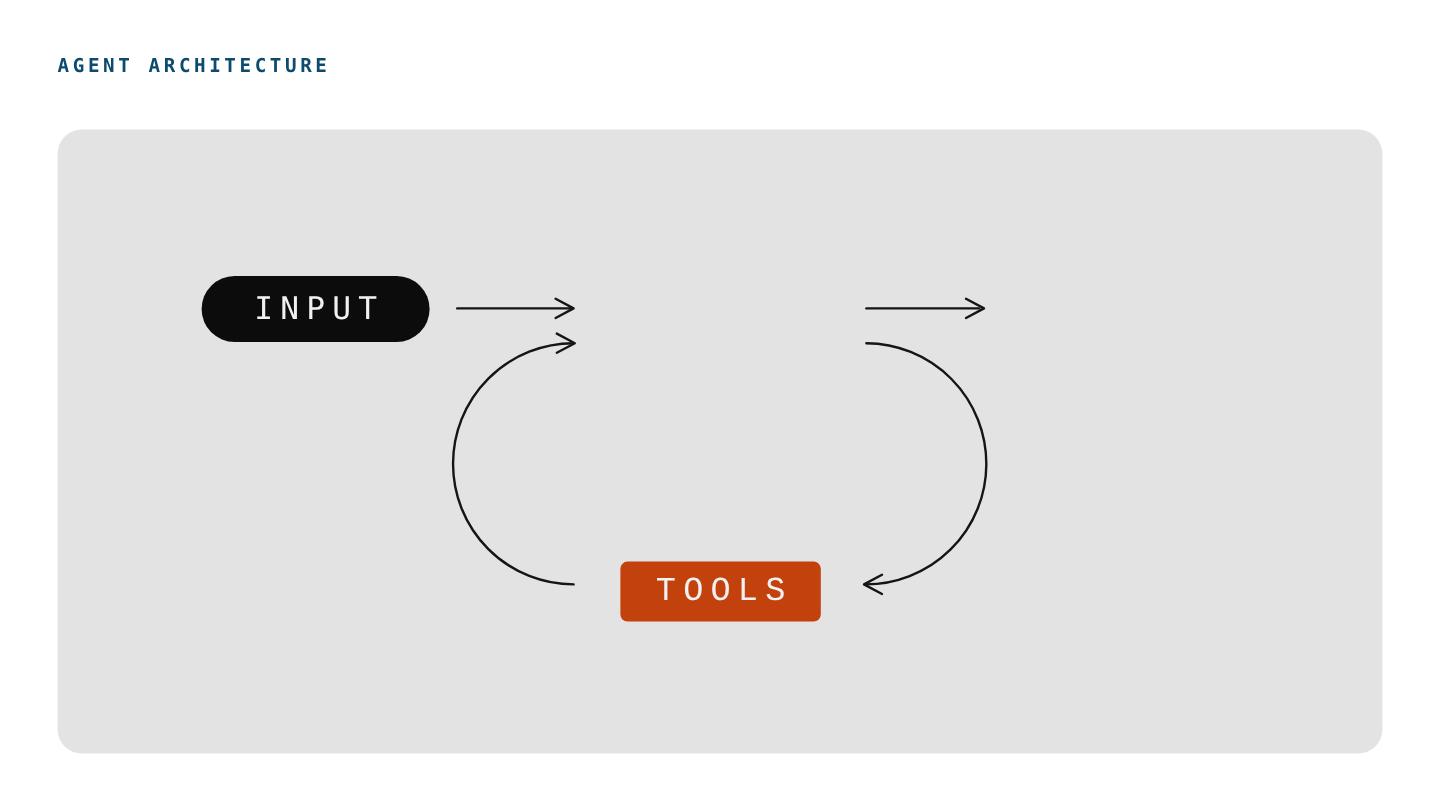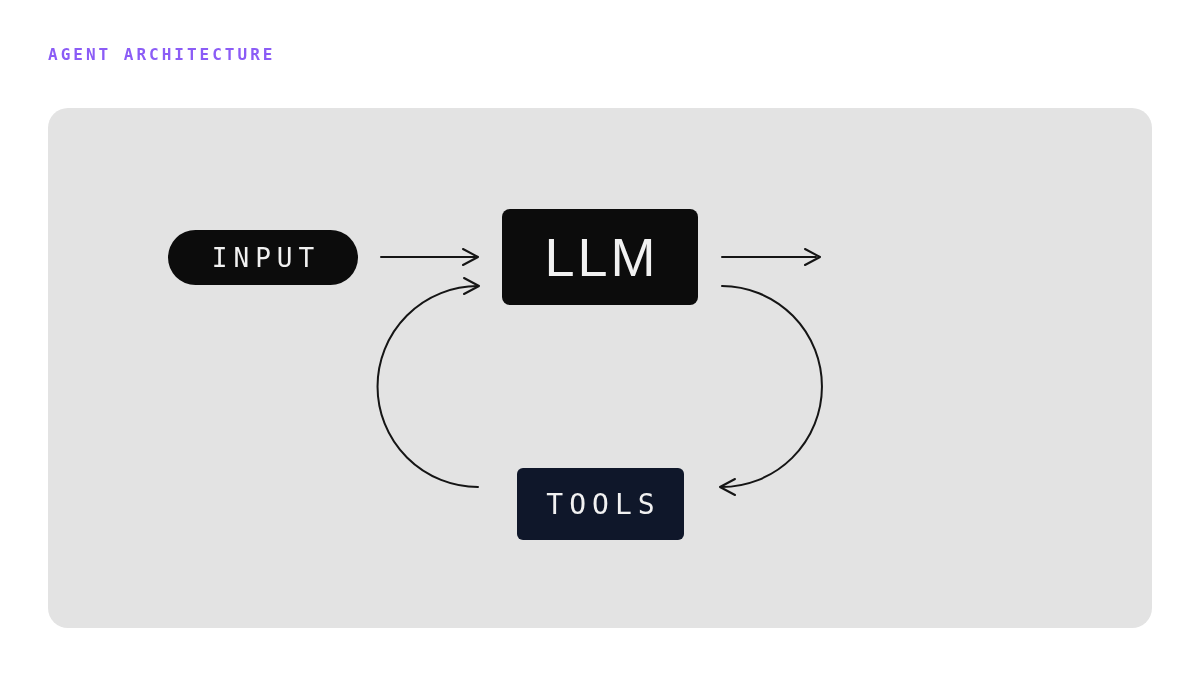--- a/index.html
+++ b/index.html
@@ -16,21 +16,21 @@
     width: 1200px;
     height: 675px;
   }
   .page-title {
     position: absolute;
     left: 48px;
     top: 45px;
     font-size: 16px;
     font-weight: 700;
     letter-spacing: 3px;
-    color: #8b5cf6;
+    color: #0c4a6e;
     white-space: nowrap;
   }
   .canvas {
     position: absolute;
     left: 48px;
     top: 108px;
     width: 1104px;
     height: 520px;
     background: #e3e3e3;
     border-radius: 20px;
@@ -66,25 +66,26 @@
   .node-llm {
     left: 454px; top: 101px; width: 196px; height: 96px;
     background: #0c0c0c;
     border-radius: 8px;
     font-family: "Liberation Sans", sans-serif;
     font-size: 54px;
     letter-spacing: 3px;
   }
   .node-llm span { padding-left: 3px; }
   .node-tools {
-    left: 469px; top: 360px; width: 167px; height: 72px;
-    background: #0f172a;
+    left: 469px; top: 360px; width: 167px; height: 50px;
+    background: #c2410c;
     border-radius: 6px;
     font-size: 28px;
     letter-spacing: 6px;
+    font-family: Liberation Mono, monospace;
   }
 </style>
 </head>
 <body>
 
 <div class="page">
 
   <div class="page-title">AGENT ARCHITECTURE</div>
 
   <div class="canvas">
@@ -111,23 +112,20 @@
           <path d="M674 178 A100 100 0 0 1 673 379"></path>
           <path d="M687 371 L672 379 L687 387"></path>
         </g>
       </g>
     </svg>
 
     <div class="node pill node-input">
       <span>INPUT</span>
     </div>
 
-    <div class="node node-llm">
-      <span>LLM</span>
-    </div>
 
 
     <div class="node node-tools">
       <span>TOOLS</span>
     </div>
 
   </div>
 </div>
 
 </body></html>

